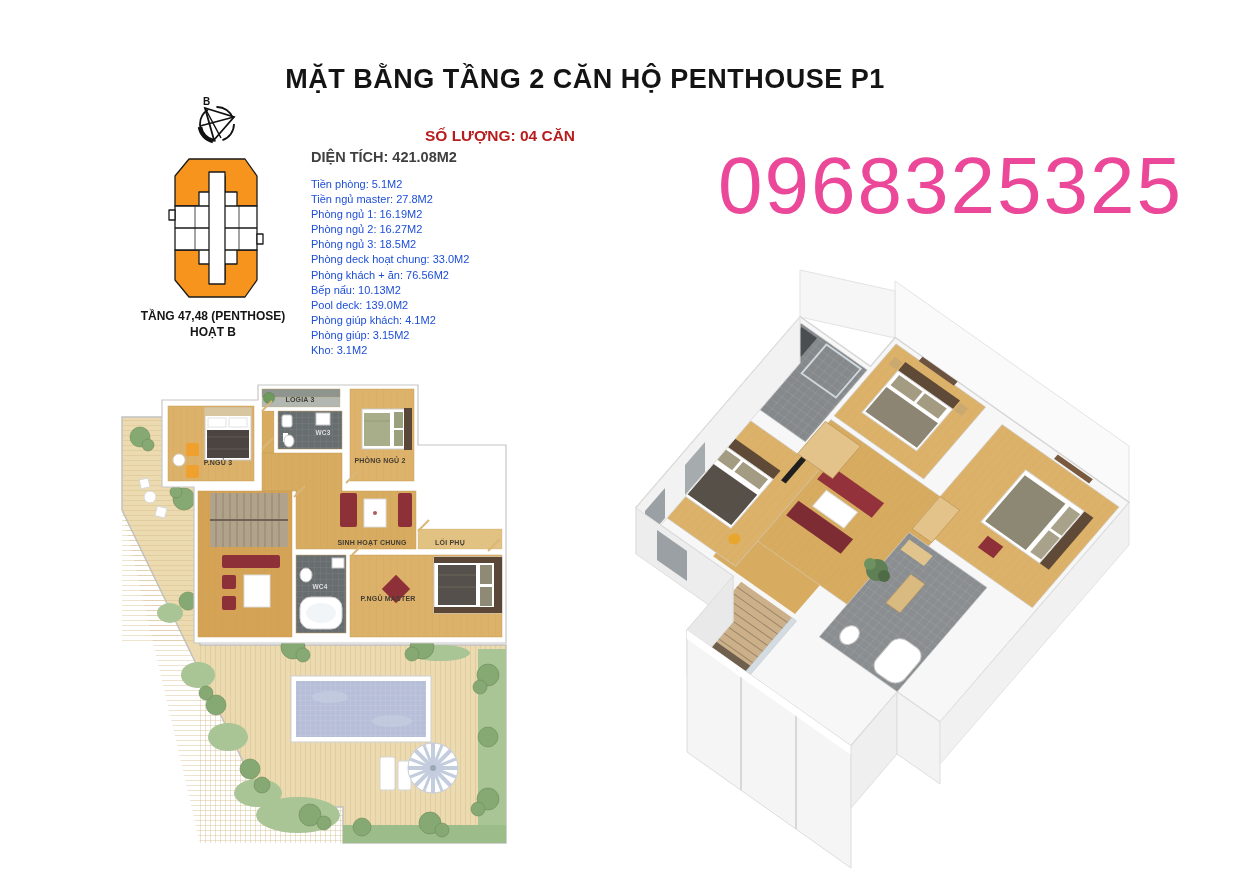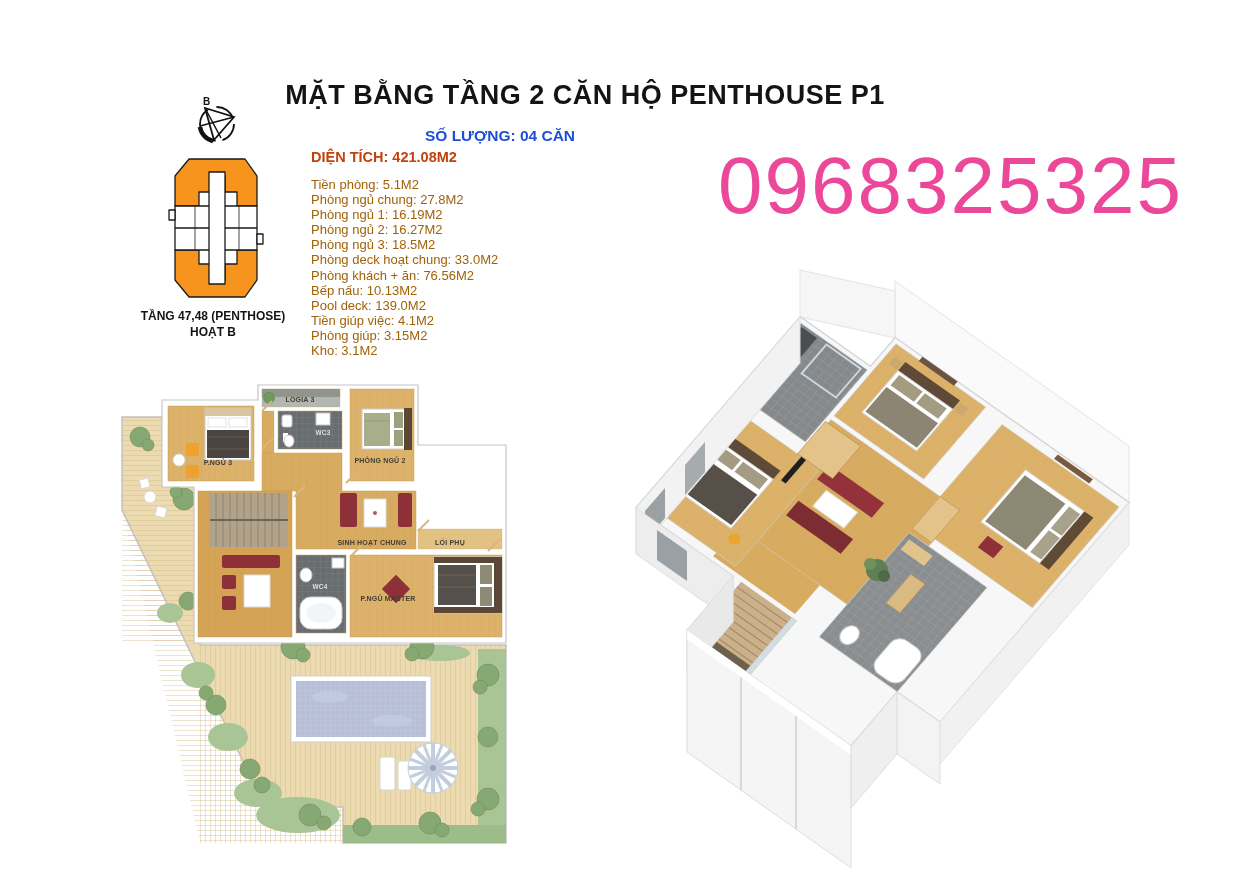--- a/index.html
+++ b/index.html
@@ -1,51 +1,51 @@
 <!DOCTYPE html>
 <html><head>
 <meta charset="utf-8">
 <style>
   html,body{margin:0;padding:0;background:#fff;}
   #page{position:relative;width:1240px;height:877px;background:#fff;overflow:hidden;
         font-family:"Liberation Sans","DejaVu Sans",sans-serif;color:#1a1a1a;}
   .abs{position:absolute;}
-  .title{left:250px;top:80px;width:670px;text-align:center;font-size:27px;font-weight:bold;letter-spacing:.5px;color:#141414;}
-  .qty{left:380px;top:127px;width:240px;text-align:center;font-size:15.5px;font-weight:bold;color:#1d4ed8;}
-  .area-total{left:311px;top:149px;font-size:14.5px;font-weight:bold;color:#c2410c;}
+  .title{left:250px;top:64px;width:670px;text-align:center;font-size:27px;font-weight:bold;letter-spacing:.5px;color:#141414;}
+  .qty{left:380px;top:127px;width:240px;text-align:center;font-size:15.5px;font-weight:bold;color:#b91c1c;}
+  .area-total{left:311px;top:149px;font-size:14.5px;font-weight:bold;color:#404040;}
   .phone{left:718px;top:146px;font-size:80px;letter-spacing:2px;color:#ec4899;line-height:1;}
-  .list{font-size:13px;line-height:15.1px;color:#a16207;white-space:nowrap;}
+  .list{font-size:11px;line-height:15.1px;color:#1d4ed8;white-space:nowrap;}
   .list-left{left:311px;top:177px;}
   .list-right{left:544px;top:177px;}
   .tower-caption{left:118px;top:308px;width:190px;text-align:center;font-size:12px;font-weight:bold;line-height:16px;color:#141414;}
   svg text{font-family:"Liberation Sans","DejaVu Sans",sans-serif;}
   .lbl{font-size:7px;font-weight:bold;fill:#433d33;letter-spacing:.2px;}
   .lbl-light{font-size:6.5px;font-weight:bold;fill:#dfdfdf;letter-spacing:.2px;}
 </style>
 </head>
 <body>
 
 <div id="page">
 
   <div class="abs title">MẶT BẰNG TẦNG 2 CĂN HỘ PENTHOUSE P1</div>
   <div class="abs qty">SỐ LƯỢNG: 04 CĂN</div>
   <div class="abs area-total">DIỆN TÍCH: 421.08M2</div>
   <div class="abs phone">0968325325</div>
 
   <div class="abs list list-left">
     <div>Tiền phòng: 5.1M2</div>
-    <div>Phòng ngủ chung: 27.8M2</div>
+    <div>Tiền ngủ master: 27.8M2</div>
     <div>Phòng ngủ 1: 16.19M2</div>
     <div>Phòng ngủ 2: 16.27M2</div>
     <div>Phòng ngủ 3: 18.5M2</div>
     <div>Phòng deck hoạt chung: 33.0M2</div>
     <div>Phòng khách + ăn: 76.56M2</div>
     <div>Bếp nấu: 10.13M2</div>
     <div>Pool deck: 139.0M2</div>
-    <div>Tiền giúp việc: 4.1M2</div>
+    <div>Phòng giúp khách: 4.1M2</div>
     <div>Phòng giúp: 3.15M2</div>
     <div>Kho: 3.1M2</div>
   </div>
 
   <svg class="abs" style="left:183px;top:94px;" width="68" height="60" viewBox="0 0 68 60">
     <g stroke="#111" fill="none" stroke-width="1.8">
       <circle cx="34" cy="30" r="17" stroke-dasharray="21 7 15 7 20 9"></circle>
       <path d="M17,33 a17,17 0 0 0 13,14" stroke-width="4.5"></path>
       <path d="M22,14 L51,23 L31,46 Z"></path>
       <path d="M22,14 L38,44 M51,23 L17,32" stroke-width="1.5"></path>

